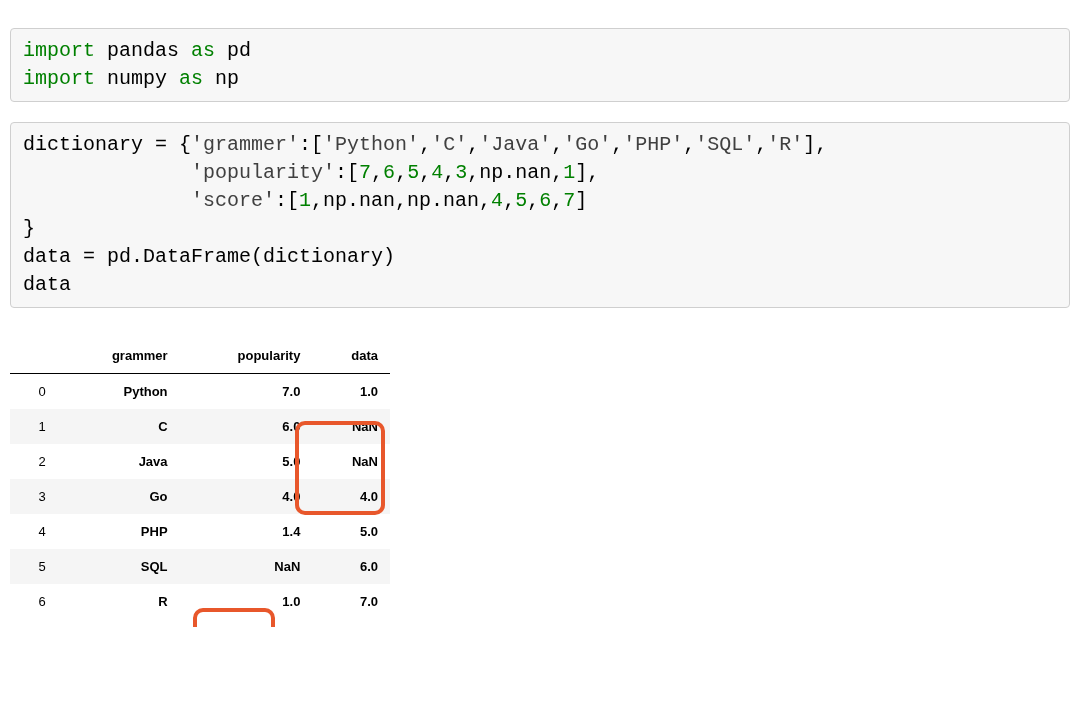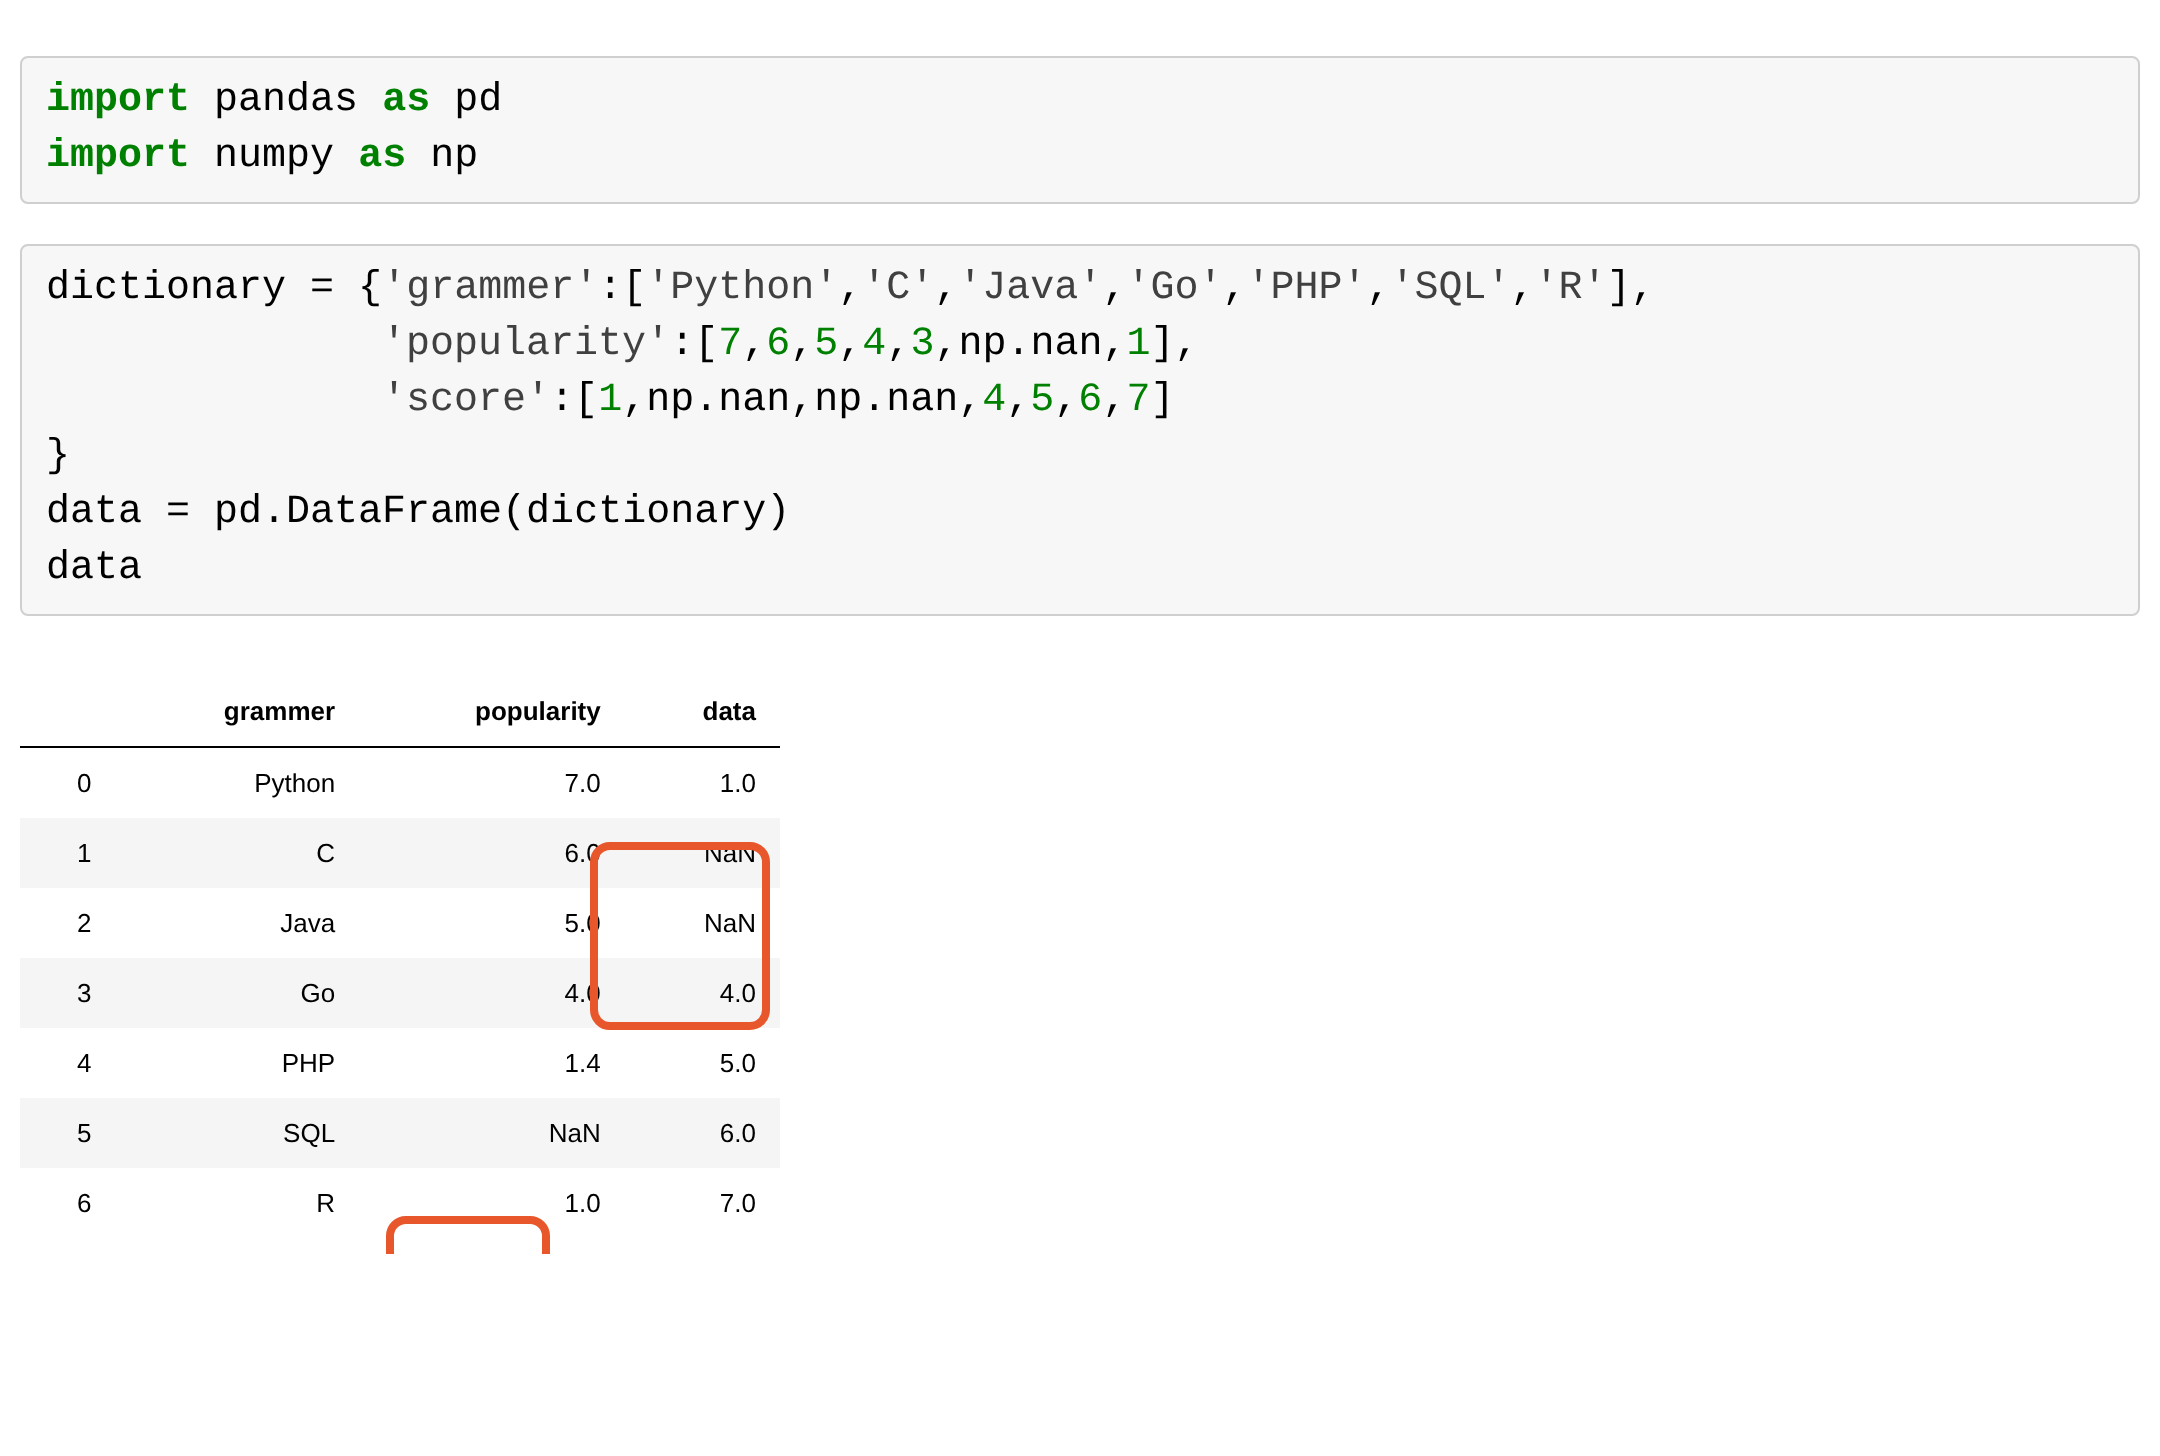--- a/index.html
+++ b/index.html
@@ -16,40 +16,41 @@
     border: 1px solid #cfcfcf;
     border-radius: 4px;
     padding: 8px 12px;
     margin-bottom: 12px;
     font-family: Menlo, Consolas, "Courier New", monospace;
     font-size: 20px;
     line-height: 1.4;
     white-space: pre;
     overflow-x: auto;
   }
-  .kw   { color: #008000; font-weight: bold; }   
+  .kw   { color: #008000; font-weight: normal; }   
   .str  { color: #404040; }                       
   .num  { color: #008000; }                       
   .punct{ color: #000; }
   .plain{ color: #000; }
 
   .df-wrap {
     margin-top: 30px;
     position: relative;
     width: 380px;
   }
   table.df {
     border-collapse: collapse;
     font-size: 13px;
     width: 100%;
   }
   table.df th, table.df td {
     text-align: right;
     padding: 10px 12px;
     border: none;
+    font-weight: bold;
   }
   table.df thead th {
     font-weight: 700;
     border-bottom: 1px solid #000;
     background: #fff;
   }
   table.df tbody th {
     font-weight: 400;
     background: #fff;
   }

